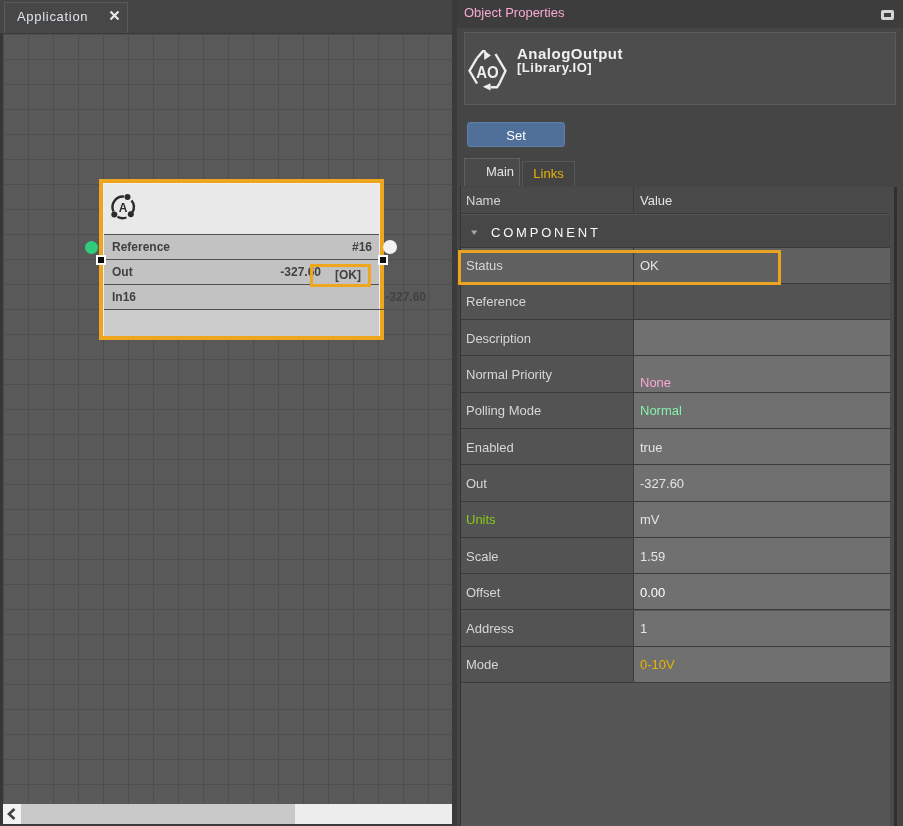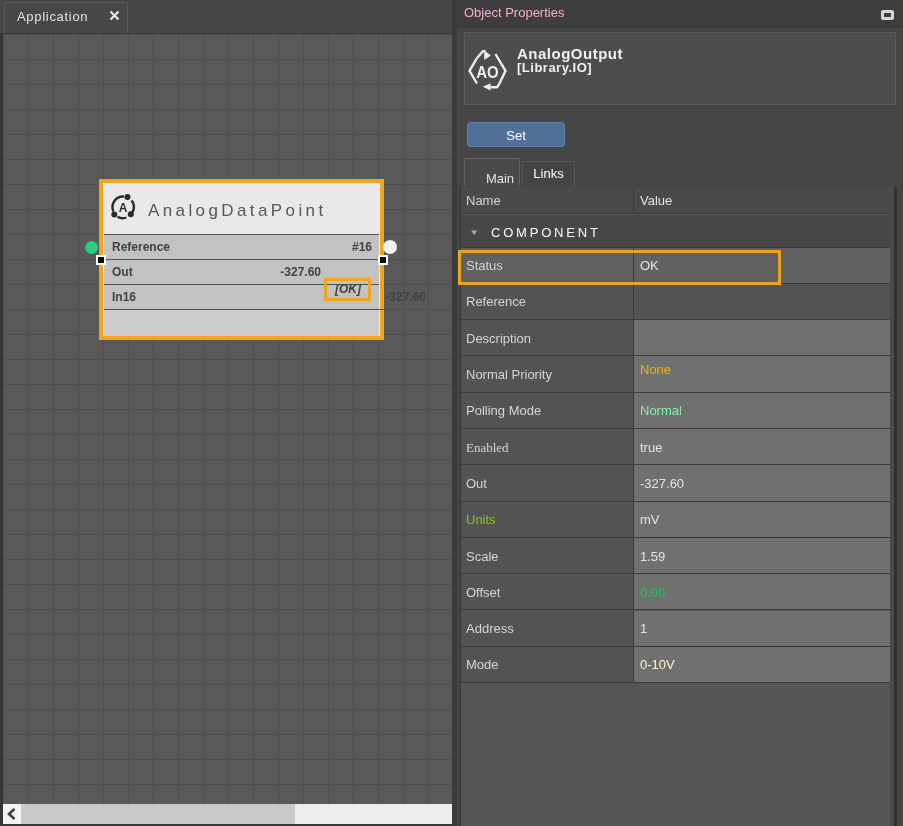--- a/index.html
+++ b/index.html
@@ -38,33 +38,32 @@
           <g stroke="#2b2b2b" stroke-width="2.4" fill="none">
             <path d="M 5.5 19.5 A 10.5 10.5 0 0 1 16 4.6"></path>
             <path d="M 23.5 8.5 A 10.5 10.5 0 0 1 24.3 20.5"></path>
             <path d="M 9.5 24.7 A 10.5 10.5 0 0 0 18.5 25.5"></path>
           </g>
           <circle cx="19.5" cy="4.9" r="3" fill="#2b2b2b"></circle>
           <circle cx="6.3" cy="22.5" r="3" fill="#2b2b2b"></circle>
           <circle cx="22.8" cy="22.3" r="3" fill="#2b2b2b"></circle>
           <text x="15" y="19.5" font-size="12" font-weight="bold" fill="#2b2b2b" text-anchor="middle" font-family="Liberation Sans">A</text>
         </svg>
-        <div class="abs" style="left:44px;top:17px;font-size:17px;letter-spacing:3.4px;color:#54565a;">AnalogDataPoint</div>
       </div>
 
       <div class="abs" style="left:0;top:51px;width:275px;height:24px;border-bottom:1px solid #4f4f4f;
            font-size:12px;font-weight:bold;color:#414141;">
         <span class="abs" style="left:8px;top:5px;">Reference</span>
         <span class="abs" style="right:7px;top:5px;">#16</span>
       </div>
       <div class="abs" style="left:0;top:76px;width:275px;height:24px;border-bottom:1px solid #4f4f4f;
            font-size:12px;font-weight:bold;color:#414141;">
         <span class="abs" style="left:8px;top:5px;">Out</span>
         <span class="abs" style="right:58px;top:5px;">-327.60</span>
-        <span class="abs" style="right:8px;top:18px;border:3px solid #efa61f;padding:0px 7px 1px 8px;line-height:16px;font-style:italic;">[OK]</span>
+        <span class="abs" style="right:8px;top:4px;border:3px solid #efa61f;padding:0px 7px 1px 22px;line-height:16px;">[OK]</span>
       </div>
       <div class="abs" style="left:0;top:101px;width:329px;height:24px;border-bottom:1px solid #4f4f4f;
            font-size:12px;font-weight:bold;color:#414141;">
         <span class="abs" style="left:8px;top:5px;">In16</span>
         <span class="abs" style="right:7px;top:5px;">-327.60</span>
       </div>
       <div class="abs" style="left:0;top:126px;width:275px;height:26px;background:#cbcbcb;"></div>
     </div>
   </div>
 
@@ -103,24 +102,24 @@
   </svg>
   <div class="abs" style="left:517px;top:45px;font-size:15px;font-weight:bold;color:#f0f0f0;letter-spacing:0.5px;">AnalogOutput</div>
   <div class="abs" style="left:517px;top:60px;font-size:13px;font-weight:bold;color:#f0f0f0;letter-spacing:0.5px;">[Library.IO]</div>
 
   <div class="abs" style="left:467px;top:122px;width:98px;height:25px;background:#50709a;
        border:1px solid #5f81a6;box-sizing:border-box;border-radius:3px;"></div>
   <div class="abs" style="left:467px;top:128px;width:98px;text-align:center;font-size:13px;color:#fff;">Set</div>
 
   <div class="abs" style="left:464px;top:158px;width:56px;height:28px;background:#4a4a4a;
        border:1px solid #616161;border-bottom:none;box-sizing:border-box;"></div>
-  <div class="abs" style="left:464px;top:171px;width:72px;text-align:center;font-size:13px;color:#e3e3e3;">Main</div>
+  <div class="abs" style="left:464px;top:164px;width:72px;text-align:center;font-size:13px;color:#e3e3e3;">Main</div>
   <div class="abs" style="left:522px;top:161px;width:53px;height:25px;background:#444444;
        border:1px solid #575757;border-bottom:none;box-sizing:border-box;"></div>
-  <div class="abs" style="left:522px;top:166px;width:53px;text-align:center;font-size:13px;color:#ffffff;">Links</div>
+  <div class="abs" style="left:522px;top:166px;width:53px;text-align:center;font-size:13px;color:#eab308;">Links</div>
 
   <div class="abs" style="left:460px;top:186px;width:1px;height:640px;background:#343434;"></div>
   <div id="tbl" class="abs" style="left:461px;top:187px;width:429px;height:639px;background:#565656;"></div>
 
   <div id="rows">
       <div class="abs" style="left:461px;top:187px;width:172px;height:25.5px;background:#4a4a4a;border-bottom:1px solid #3a3a3a;"></div>
       <div class="abs" style="left:634px;top:187px;width:256px;height:25.5px;background:#4a4a4a;border-bottom:1px solid #3a3a3a;"></div>
       <div class="abs" style="left:633px;top:187px;width:1px;height:26.5px;background:#3a3a3a;"></div>
       <div class="abs" style="left:466px;top:192.75px;font-size:13px;color:#d6d6d6;">Name</div>
       <div class="abs" style="left:640px;top:192.75px;font-size:13px;color:#e4e4e4;">Value</div>
@@ -137,60 +136,60 @@
       <div class="abs" style="left:633px;top:283.8px;width:1px;height:36.3px;background:#3a3a3a;"></div>
       <div class="abs" style="left:466px;top:294.45px;font-size:13px;color:#d6d6d6;">Reference</div>
       <div class="abs" style="left:461px;top:320.1px;width:172px;height:35.3px;background:#535353;border-bottom:1px solid #3a3a3a;"></div>
       <div class="abs" style="left:634px;top:320.1px;width:256px;height:35.3px;background:#707070;border-bottom:1px solid #3a3a3a;"></div>
       <div class="abs" style="left:633px;top:320.1px;width:1px;height:36.3px;background:#3a3a3a;"></div>
       <div class="abs" style="left:466px;top:330.75px;font-size:13px;color:#d6d6d6;">Description</div>
       <div class="abs" style="left:461px;top:356.4px;width:172px;height:35.3px;background:#535353;border-bottom:1px solid #3a3a3a;"></div>
       <div class="abs" style="left:634px;top:356.4px;width:256px;height:35.3px;background:#707070;border-bottom:1px solid #3a3a3a;"></div>
       <div class="abs" style="left:633px;top:356.4px;width:1px;height:36.3px;background:#3a3a3a;"></div>
       <div class="abs" style="left:466px;top:367.04999999999995px;font-size:13px;color:#d6d6d6;">Normal Priority</div>
-      <div class="abs" style="left:640px;top:362px;font-size:13px;color:#eab308;">None</div>
+      <div class="abs" style="left:640px;top:375px;font-size:13px;color:#f9a8d4;">None</div>
       <div class="abs" style="left:461px;top:392.7px;width:172px;height:35.3px;background:#535353;border-bottom:1px solid #3a3a3a;"></div>
       <div class="abs" style="left:634px;top:392.7px;width:256px;height:35.3px;background:#707070;border-bottom:1px solid #3a3a3a;"></div>
       <div class="abs" style="left:633px;top:392.7px;width:1px;height:36.3px;background:#3a3a3a;"></div>
       <div class="abs" style="left:466px;top:403.34999999999997px;font-size:13px;color:#d6d6d6;">Polling Mode</div>
       <div class="abs" style="left:640px;top:403.34999999999997px;font-size:13px;color:#86efac;">Normal</div>
       <div class="abs" style="left:461px;top:429px;width:172px;height:35.3px;background:#535353;border-bottom:1px solid #3a3a3a;"></div>
       <div class="abs" style="left:634px;top:429px;width:256px;height:35.3px;background:#707070;border-bottom:1px solid #3a3a3a;"></div>
       <div class="abs" style="left:633px;top:429px;width:1px;height:36.3px;background:#3a3a3a;"></div>
-      <div class="abs" style="left:466px;top:439.65px;font-size:13px;color:#d6d6d6;font-family:Liberation Serif, serif;">Enabled</div>
+      <div class="abs" style="left:466px;top:439.65px;font-size:13px;color:#d6d6d6;">Enabled</div>
       <div class="abs" style="left:640px;top:439.65px;font-size:13px;color:#e4e4e4;">true</div>
       <div class="abs" style="left:461px;top:465.3px;width:172px;height:35.3px;background:#535353;border-bottom:1px solid #3a3a3a;"></div>
       <div class="abs" style="left:634px;top:465.3px;width:256px;height:35.3px;background:#707070;border-bottom:1px solid #3a3a3a;"></div>
       <div class="abs" style="left:633px;top:465.3px;width:1px;height:36.3px;background:#3a3a3a;"></div>
       <div class="abs" style="left:466px;top:475.95px;font-size:13px;color:#d6d6d6;">Out</div>
       <div class="abs" style="left:640px;top:475.95px;font-size:13px;color:#e4e4e4;">-327.60</div>
       <div class="abs" style="left:461px;top:501.6px;width:172px;height:35.3px;background:#535353;border-bottom:1px solid #3a3a3a;"></div>
       <div class="abs" style="left:634px;top:501.6px;width:256px;height:35.3px;background:#707070;border-bottom:1px solid #3a3a3a;"></div>
       <div class="abs" style="left:633px;top:501.6px;width:1px;height:36.3px;background:#3a3a3a;"></div>
       <div class="abs" style="left:466px;top:512.25px;font-size:13px;color:#84cc16;">Units</div>
       <div class="abs" style="left:640px;top:512.25px;font-size:13px;color:#e4e4e4;">mV</div>
       <div class="abs" style="left:461px;top:537.9px;width:172px;height:35.3px;background:#535353;border-bottom:1px solid #3a3a3a;"></div>
       <div class="abs" style="left:634px;top:537.9px;width:256px;height:35.3px;background:#707070;border-bottom:1px solid #3a3a3a;"></div>
       <div class="abs" style="left:633px;top:537.9px;width:1px;height:36.3px;background:#3a3a3a;"></div>
       <div class="abs" style="left:466px;top:548.55px;font-size:13px;color:#d6d6d6;">Scale</div>
       <div class="abs" style="left:640px;top:548.55px;font-size:13px;color:#e4e4e4;">1.59</div>
       <div class="abs" style="left:461px;top:574.2px;width:172px;height:35.3px;background:#535353;border-bottom:1px solid #3a3a3a;"></div>
       <div class="abs" style="left:634px;top:574.2px;width:256px;height:35.3px;background:#707070;border-bottom:1px solid #3a3a3a;"></div>
       <div class="abs" style="left:633px;top:574.2px;width:1px;height:36.3px;background:#3a3a3a;"></div>
       <div class="abs" style="left:466px;top:584.85px;font-size:13px;color:#d6d6d6;">Offset</div>
-      <div class="abs" style="left:640px;top:584.85px;font-size:13px;color:#22c55e;">0.00</div>
+      <div class="abs" style="left:640px;top:584.85px;font-size:13px;color:#ffffff;">0.00</div>
       <div class="abs" style="left:461px;top:610.5px;width:172px;height:35.3px;background:#535353;border-bottom:1px solid #3a3a3a;"></div>
       <div class="abs" style="left:634px;top:610.5px;width:256px;height:35.3px;background:#707070;border-bottom:1px solid #3a3a3a;"></div>
       <div class="abs" style="left:633px;top:610.5px;width:1px;height:36.3px;background:#3a3a3a;"></div>
       <div class="abs" style="left:466px;top:621.15px;font-size:13px;color:#d6d6d6;">Address</div>
       <div class="abs" style="left:640px;top:621.15px;font-size:13px;color:#e4e4e4;">1</div>
       <div class="abs" style="left:461px;top:646.8px;width:172px;height:35.3px;background:#535353;border-bottom:1px solid #3a3a3a;"></div>
       <div class="abs" style="left:634px;top:646.8px;width:256px;height:35.3px;background:#707070;border-bottom:1px solid #3a3a3a;"></div>
       <div class="abs" style="left:633px;top:646.8px;width:1px;height:36.3px;background:#3a3a3a;"></div>
       <div class="abs" style="left:466px;top:657.4499999999999px;font-size:13px;color:#d6d6d6;">Mode</div>
-      <div class="abs" style="left:640px;top:657.4499999999999px;font-size:13px;color:#fef9c3;text-align:center;">0-10V</div>
+      <div class="abs" style="left:640px;top:657.4499999999999px;font-size:13px;color:#eab308;text-align:center;">0-10V</div>
     </div>
 
   <div class="abs" style="left:890px;top:187px;width:4px;height:639px;background:#4a4a4a;"></div>
   <div class="abs" style="left:894px;top:187px;width:3px;height:639px;background:#303030;"></div>
 
   <div class="abs" style="left:458px;top:250px;width:323px;height:35px;border:3px solid #eba41f;box-sizing:border-box;"></div>
 </div>
 
 </body></html>

